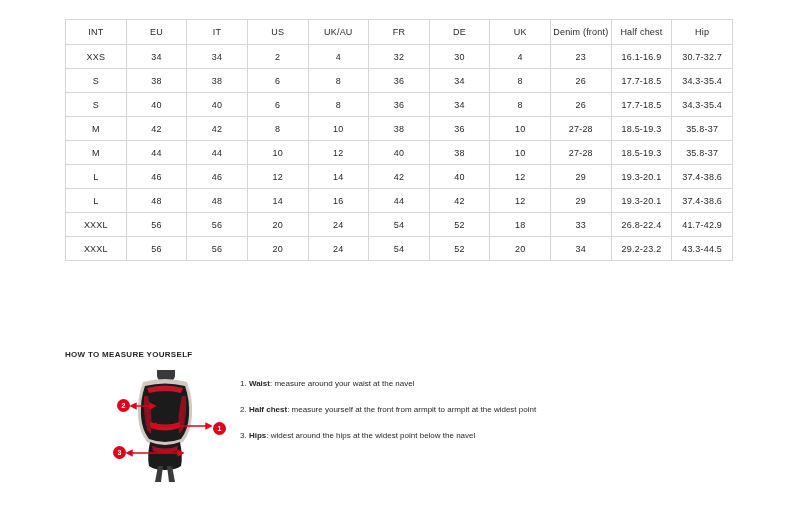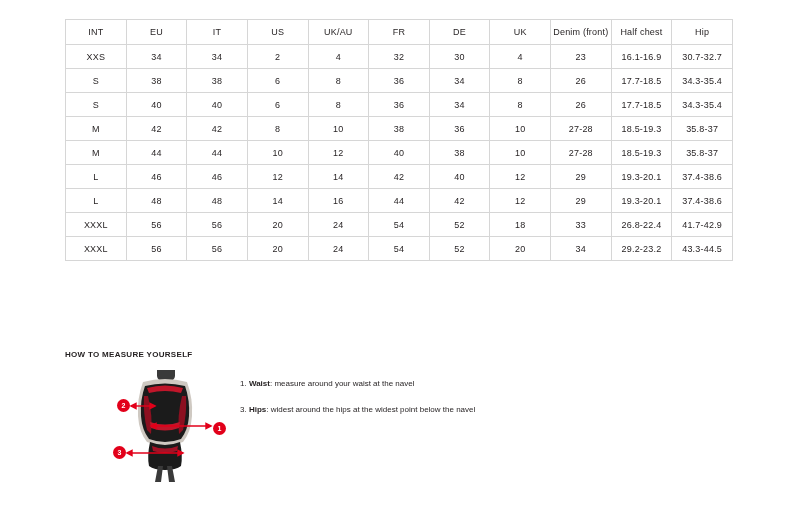--- a/index.html
+++ b/index.html
@@ -302,19 +302,23 @@
       <div class="marker m2">2</div>
       <div class="marker m3">3</div>
     </div>
 
     <div class="notes">
       <div class="note">
         <span>1.</span>
         <b>Waist</b><span>: measure around your waist at the navel</span>
       </div>
       <div class="note">
+        <span>2.</span>
+        <b>Half chest</b><span>: measure yourself at the front from armpit to armpit at the widest point</span>
+      </div>
+      <div class="note">
         <span>3.</span>
         <b>Hips</b><span>: widest around the hips at the widest point below the navel</span>
       </div>
     </div>
 
   </div>
 </div>
 
 </body></html>

